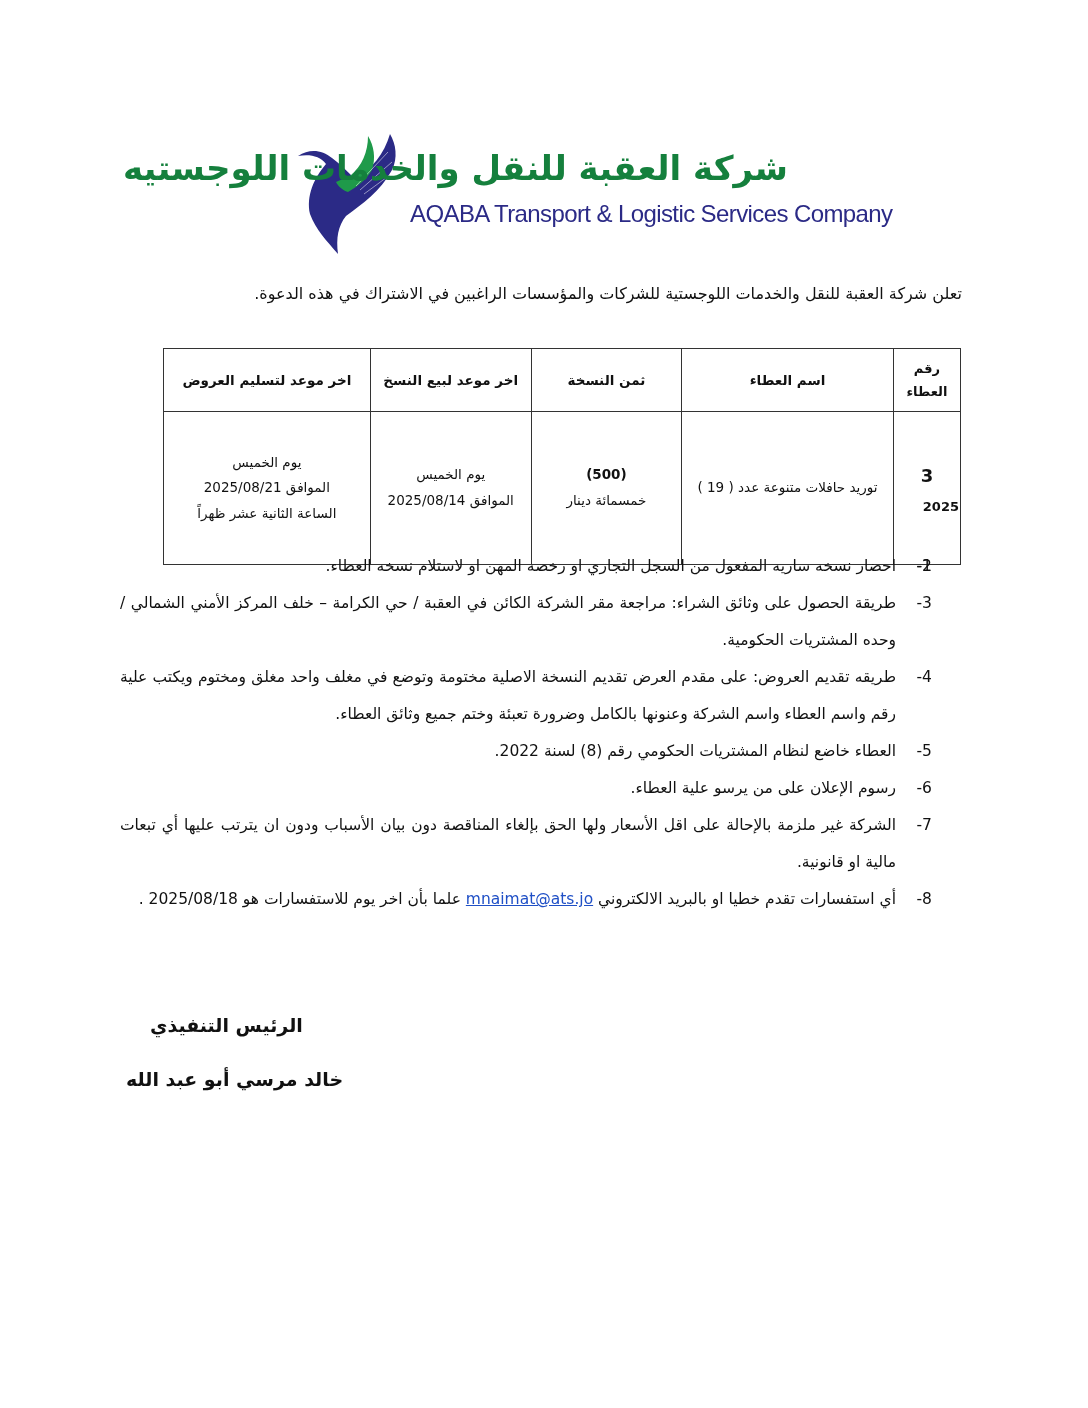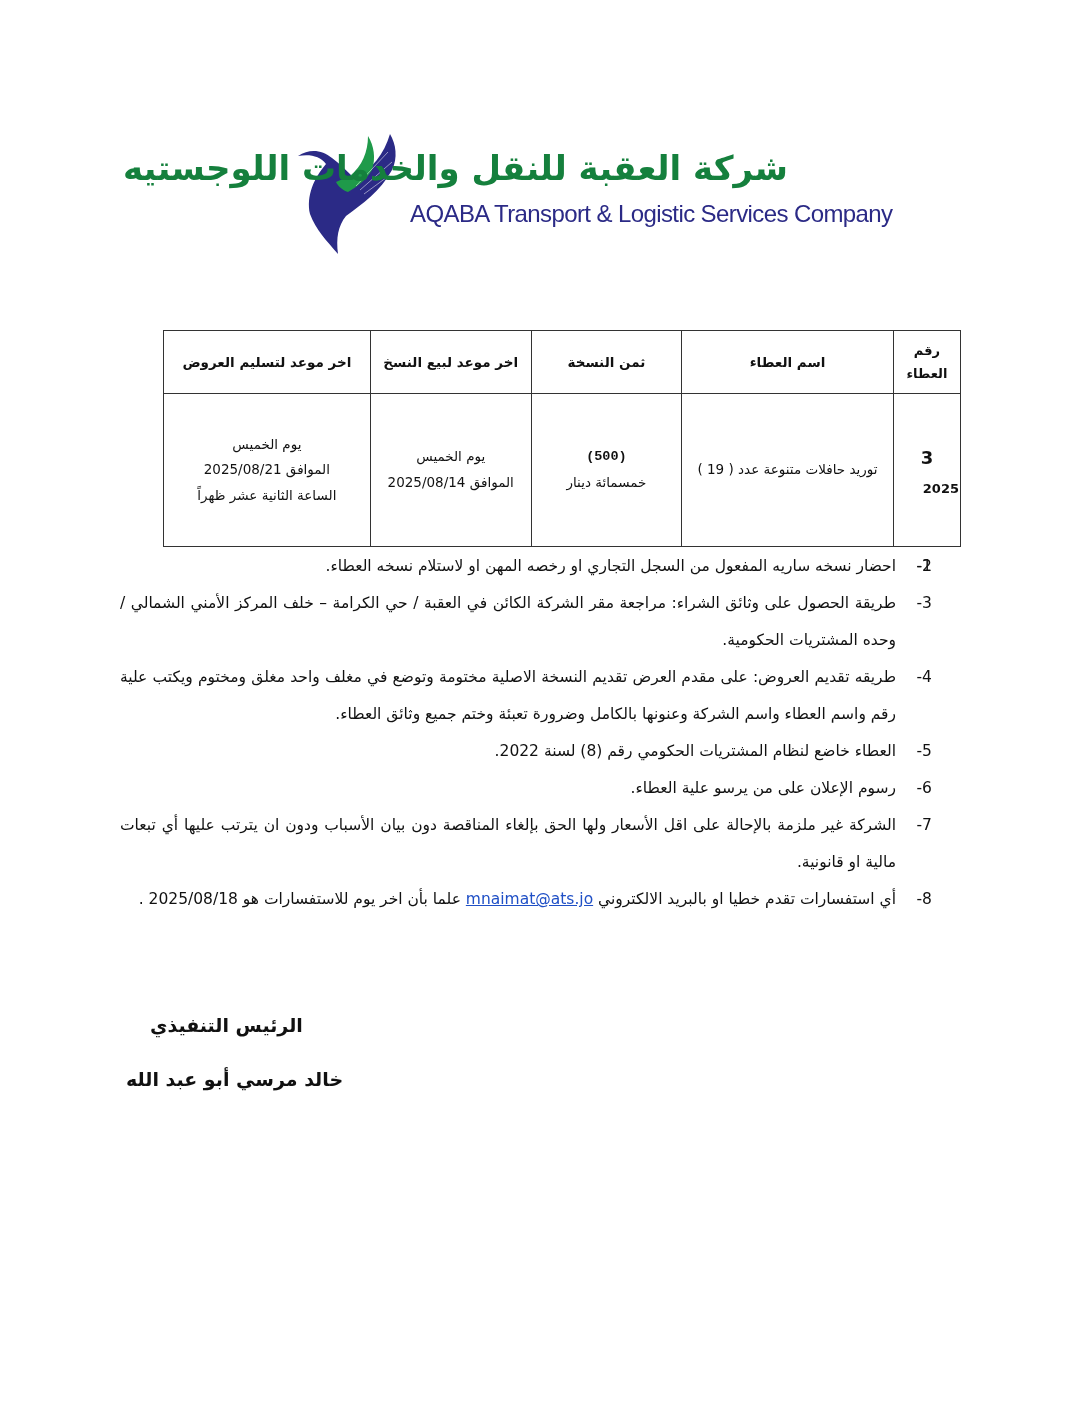--- a/index.html
+++ b/index.html
@@ -15,30 +15,30 @@
              color: #15803d; letter-spacing: -1px; direction: rtl; white-space: nowrap; }
   .logo-en { position: absolute; left: 118px; top: 70px; width: 378px; text-align: right;
              font-family: "Liberation Sans", sans-serif; font-weight: normal; font-size: 24px;
              color: #2b2a86; letter-spacing: -0.6px; white-space: nowrap; }
 
   
   .intro { position: absolute; right: 126px; top: 284px; width: 840px; text-align: right;
            direction: rtl; font-size: 16px; white-space: nowrap; }
 
   
-  table.tender { position: absolute; left: 163px; top: 330px; width: 798px;
+  table.tender { position: absolute; left: 163px; top: 348px; width: 798px;
                  border-collapse: collapse; direction: rtl; font-size: 13.5px; }
   table.tender th, table.tender td { border: 1.6px solid #333; text-align: center; vertical-align: middle; }
   table.tender th { height: 60px; font-weight: bold; background: #fff; }
   table.tender td { height: 150px; line-height: 1.9; }
   .c-num { width: 60px; } .c-name { width: 213px; margin-top: 10px; } .c-price { width: 150px; }
   .c-sale { width: 160px; } .c-sub { width: 207px; }
   .num-big { font-weight: bold; font-size: 18px; line-height: 2.2; }
   .num-year { font-weight: bold; font-size: 13px; margin-left: 28px; }
-  .bold { font-weight: bold; font-family: Liberation Mono, monospace; }
+  .bold { font-weight: bold; }
   .th-num { font-size: 13px; line-height: 1.8; }
 
   
   ol.conds { position: absolute; left: 120px; top: 548px; width: 812px; margin: 0; padding: 0;
              list-style: none; direction: rtl; font-size: 15.5px; line-height: 37px; }
   ol.conds li { position: relative; padding-right: 36px; text-align: right; }
   ol.conds li .idx { position: absolute; right: 0; top: 0; direction: ltr; }
   ol.conds li.just { text-align: justify; text-align-last: right; }
   a.email { color: #1f4fc6; text-decoration: underline; direction: ltr; unicode-bidi: embed; }
 
@@ -54,20 +54,21 @@
   <div class="logo">
     <svg class="logo-mark" viewBox="0 0 110 125">
       <path d="M40 28 C30 20 18 18 6 26 C18 24 28 26 34 34 C22 48 14 66 18 84 C24 100 34 110 46 124 C44 108 46 96 54 86 C70 74 88 62 100 40 C106 28 104 14 98 4 C92 24 80 40 62 48 C56 42 48 34 40 28 Z" fill="#2b2a86"></path>
       <path d="M58 46 C70 36 76 22 76 6 C82 16 84 28 80 40 C74 50 66 56 56 62 C50 60 46 56 44 52 C48 50 54 48 58 46 Z" fill="#1f9a4a"></path>
       <path d="M64 56 L96 22 M68 60 L100 32 M72 64 L102 42" stroke="#ffffff" stroke-width="1" opacity="0.5"></path>
     </svg>
     <div class="logo-ar">شركة العقبة للنقل والخدمات اللوجستيه</div>
     <div class="logo-en">AQABA Transport &amp; Logistic Services Company</div>
   </div>
 
+  <div class="intro">تعلن شركة العقبة للنقل والخدمات اللوجستية للشركات والمؤسسات الراغبين في الاشتراك في هذه الدعوة.</div>
 
   <table class="tender">
     <thead>
       <tr>
         <th class="c-num th-num">
           <div>رقم</div>
           <div>العطاء</div>
         </th>
         <th class="c-name">اسم العطاء</th>
         <th class="c-price">ثمن النسخة</th>

